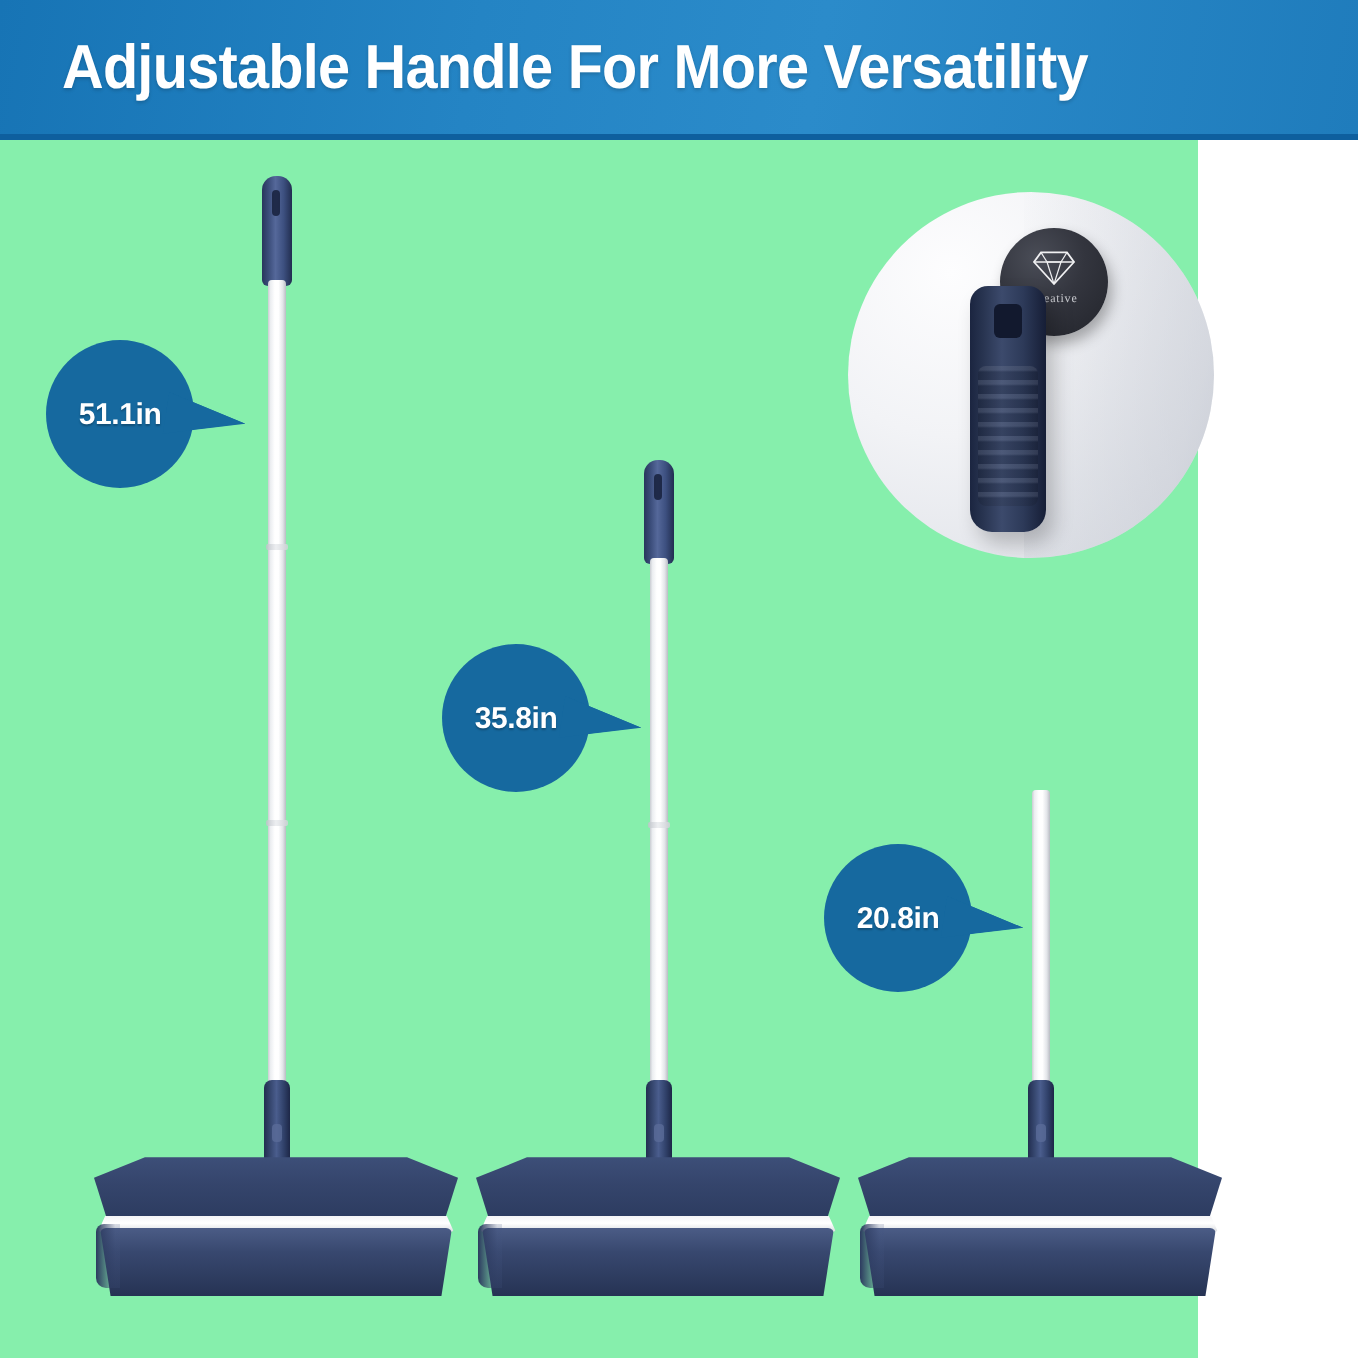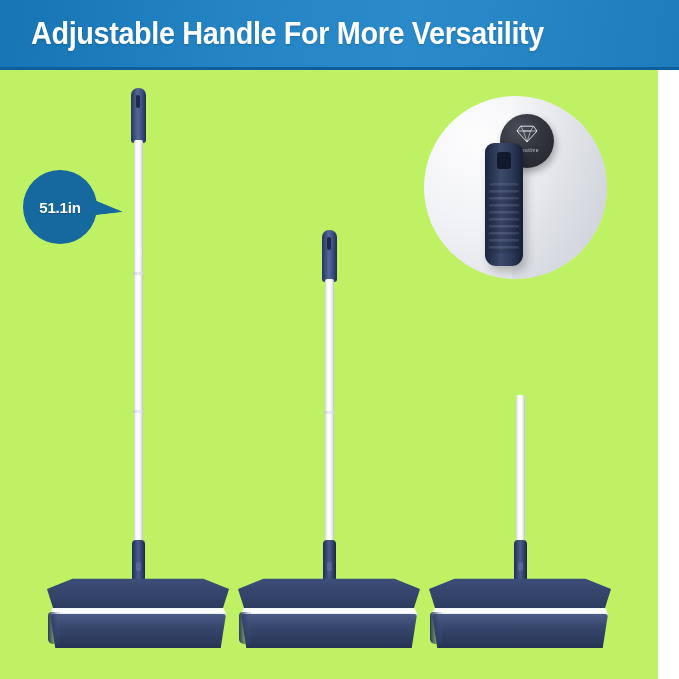--- a/index.html
+++ b/index.html
@@ -6,23 +6,23 @@
 
   html, body {
     width: 679px;
     height: 679px;
     overflow: hidden;
     font-family: "Liberation Sans", sans-serif;
   }
 
   #page {
     position: relative;
-    width: 658px;
+    width: 599px;
     height: 679px;
-    background: #bef264;
+    background: #86efac;
   }
 
   
   #header-banner {
     position: absolute;
     left: 0; top: 0;
     width: 679px;
     height: 70px;
     background: linear-gradient(100deg, #1774b5 0%, #2484c4 35%, #2b8bca 60%, #1f7cbc 100%);
     border-bottom: 3px solid #0e5f9e;
@@ -363,21 +363,29 @@
         <div class="head-bottom"></div>
         <div class="head-left-tab"></div>
       </div>
     </div>
 
     <div class="callout" style="left:23px; top:100px;text-align:right;">
       <span class="tail"></span>
       <span class="callout-label">51.1in</span>
     </div>
 
-
+    <div class="callout" style="left:221px; top:252px;">
+      <span class="tail"></span>
+      <span class="callout-label">35.8in</span>
+    </div>
+
+    <div class="callout" style="left:412px; top:352px;">
+      <span class="tail"></span>
+      <span class="callout-label">20.8in</span>
+    </div>
 
     <div id="storage-figure">
       <div id="storage-photo">
         <div class="wall-shade"></div>
 
         <div class="hook-disc">
           <svg class="hook-diamond" viewBox="0 0 22 18">
             <polygon points="11,17 1,6 4.5,1.2 17.5,1.2 21,6" fill="none" stroke="#f0f0f2" stroke-width="0.9"></polygon>
             <line x1="1" y1="6" x2="21" y2="6" stroke="#f0f0f2" stroke-width="0.7"></line>
             <line x1="4.5" y1="1.2" x2="7.5" y2="6" stroke="#f0f0f2" stroke-width="0.6"></line>

